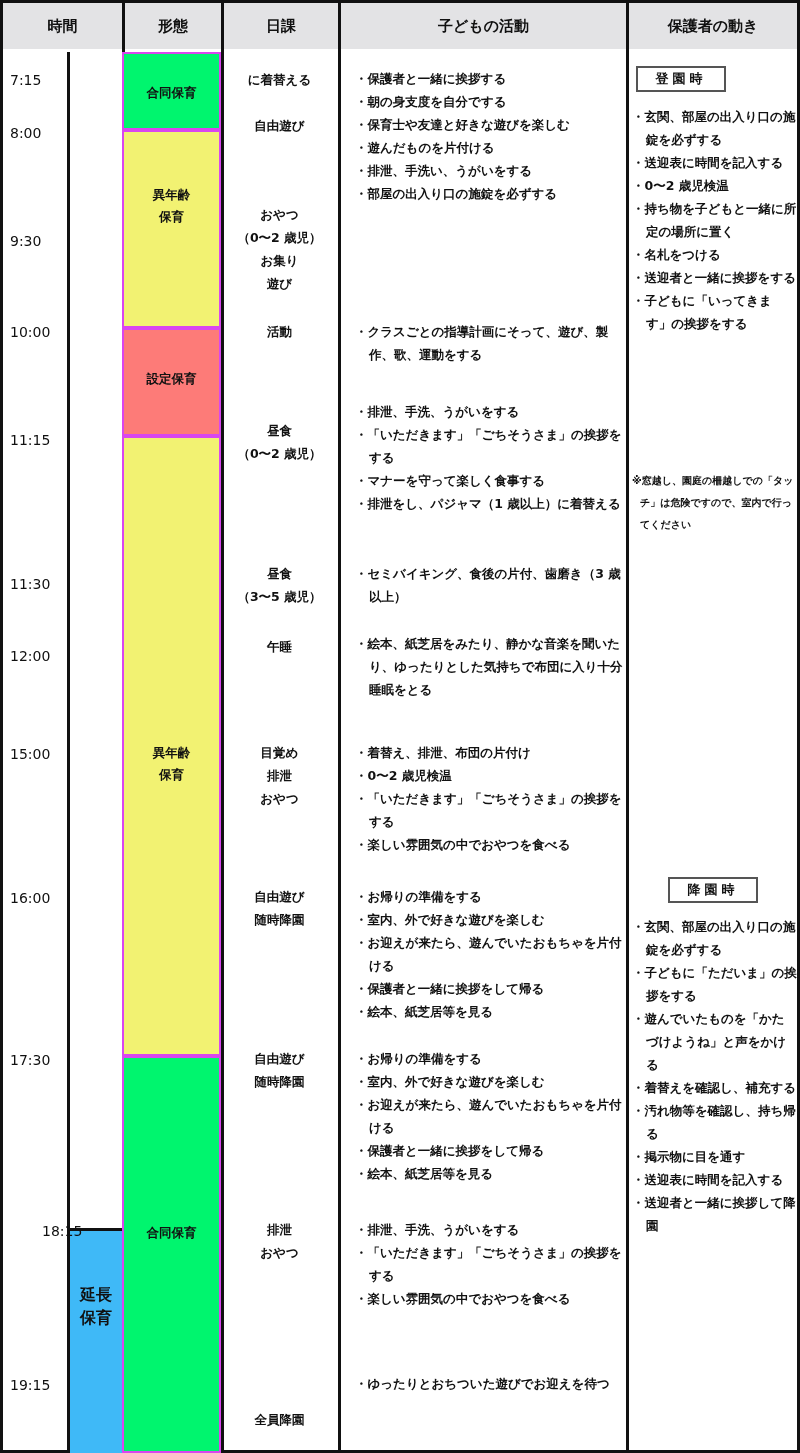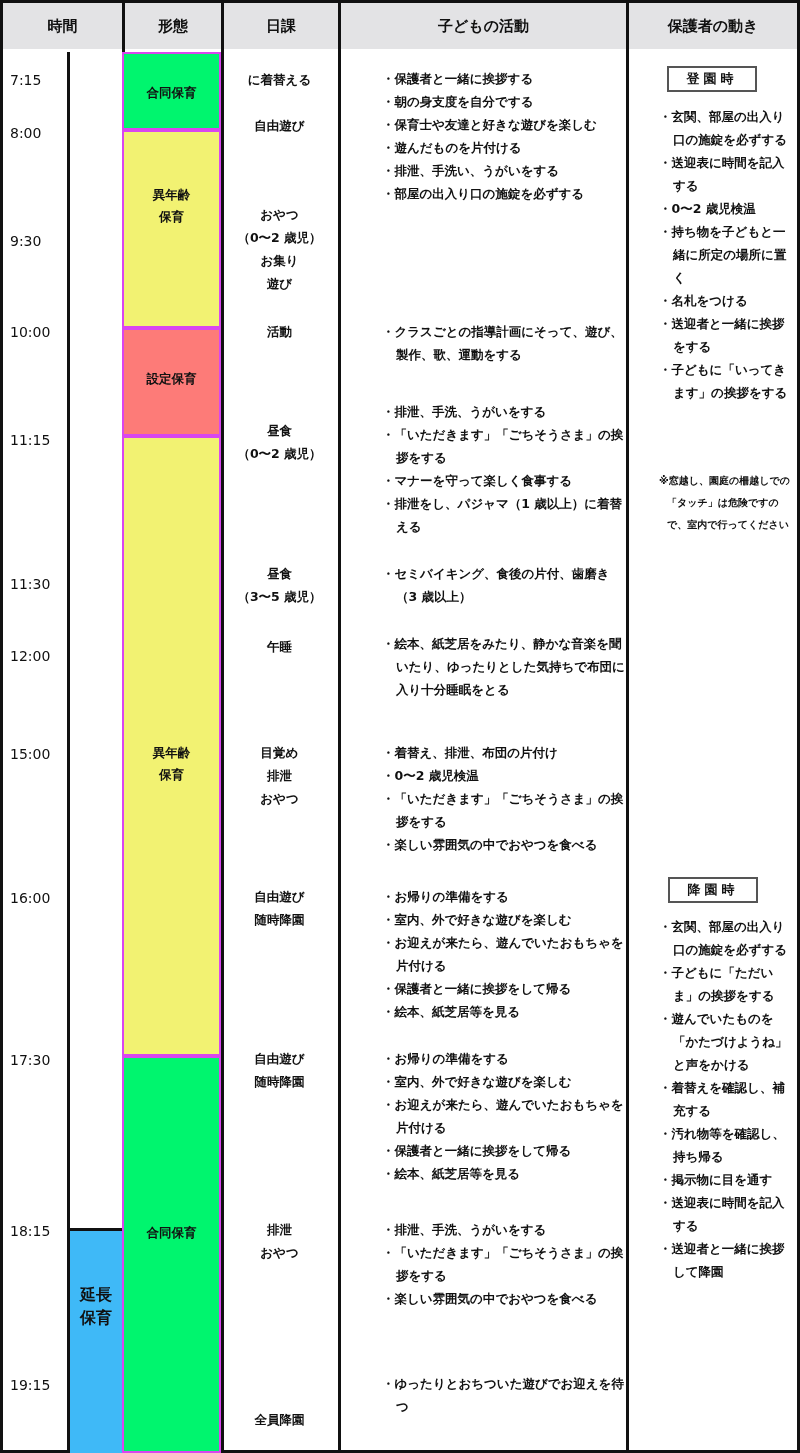--- a/index.html
+++ b/index.html
@@ -7,21 +7,21 @@
          font-family:"DejaVu Sans", "Liberation Sans", sans-serif; color:#111; }
   .abs { position:absolute; box-sizing:border-box; }
   .hdr { background:#e3e3e5; border:3px solid #111; display:flex; align-items:center; justify-content:center;
          font-size:15px; font-weight:bold; }
   .col { border:3px solid #111; border-top:none; background:#fff; }
   .time { font-size:14px; left:10px; font-weight:500; }
   .form-block { border:2px solid #d946ef; left:122px; width:99px; display:flex; justify-content:center;
                 font-size:12.5px; font-weight:bold; text-align:center; line-height:22px; }
   .nikka { left:221px; width:117px; text-align:center; font-size:12.5px; font-weight:bold; line-height:23px; }
   .acts { left:355px; width:270px; font-size:12.5px; font-weight:bold; line-height:23px; }
-  .acts div, .guard div { padding-left:14px; text-indent:-14px;margin-left:27px; }
+  .acts div, .guard div { padding-left:14px; text-indent:-14px; }
   .guard { left:632px; width:165px; font-size:12.5px; font-weight:bold; line-height:23px; }
   .note { font-size:10px; line-height:22px; }
   .boxlabel { border:2px solid #555; width:90px; height:26px; font-size:13px; font-weight:bold;
               display:flex; align-items:center; justify-content:center; letter-spacing:4px; }
 </style>
 </head>
 <body>
 
 <div class="abs hdr" style="left:0;top:0;width:125px;height:52px;">
     <span>時間</span>
@@ -53,21 +53,21 @@
     <div class="abs time" style="top:72px;">7:15</div>
     <div class="abs time" style="top:125px;">8:00</div>
     <div class="abs time" style="top:233px;">9:30</div>
     <div class="abs time" style="top:324px;">10:00</div>
     <div class="abs time" style="top:432px;">11:15</div>
     <div class="abs time" style="top:576px;">11:30</div>
     <div class="abs time" style="top:648px;">12:00</div>
     <div class="abs time" style="top:746px;">15:00</div>
     <div class="abs time" style="top:890px;">16:00</div>
     <div class="abs time" style="top:1052px;">17:30</div>
-    <div class="abs time" style="top:1223px;">18:15</div>
+    <div class="abs time" style="top:1223px;margin-left:32px;">18:15</div>
     <div class="abs time" style="top:1377px;">19:15</div>
   </div>
 <div id="forms">
     <div class="abs form-block" style="top:52px;height:78px;background:#00f56e;">
       <span style="margin-top:28px;white-space:pre-line;">合同保育</span>
     </div>
     <div class="abs form-block" style="top:130px;height:198px;background:#f2f272;">
       <span style="margin-top:52px;white-space:pre-line;">異年齢
 保育</span>
     </div>
@@ -177,21 +177,21 @@
     <div class="abs acts" style="top:1218px;">
       <div>・排泄、手洗、うがいをする</div>
       <div>・「いただきます」「ごちそうさま」の挨拶をする</div>
       <div>・楽しい雰囲気の中でおやつを食べる</div>
     </div>
     <div class="abs acts" style="top:1372px;">
       <div>・ゆったりとおちついた遊びでお迎えを待つ</div>
     </div>
   </div>
 
-<div class="abs boxlabel" style="left:667px;top:66px;justify-content:center;">
+<div class="abs boxlabel" style="left:636px;top:66px;justify-content:center;">
     <span>登園時</span>
   </div>
 <div class="abs guard" id="g-arrival" style="top:105px;">
     <div>・玄関、部屋の出入り口の施錠を必ずする</div>
     <div>・送迎表に時間を記入する</div>
     <div>・0〜2 歳児検温</div>
     <div>・持ち物を子どもと一緒に所定の場所に置く</div>
     <div>・名札をつける</div>
     <div>・送迎者と一緒に挨拶をする</div>
     <div>・子どもに「いってきます」の挨拶をする</div>

